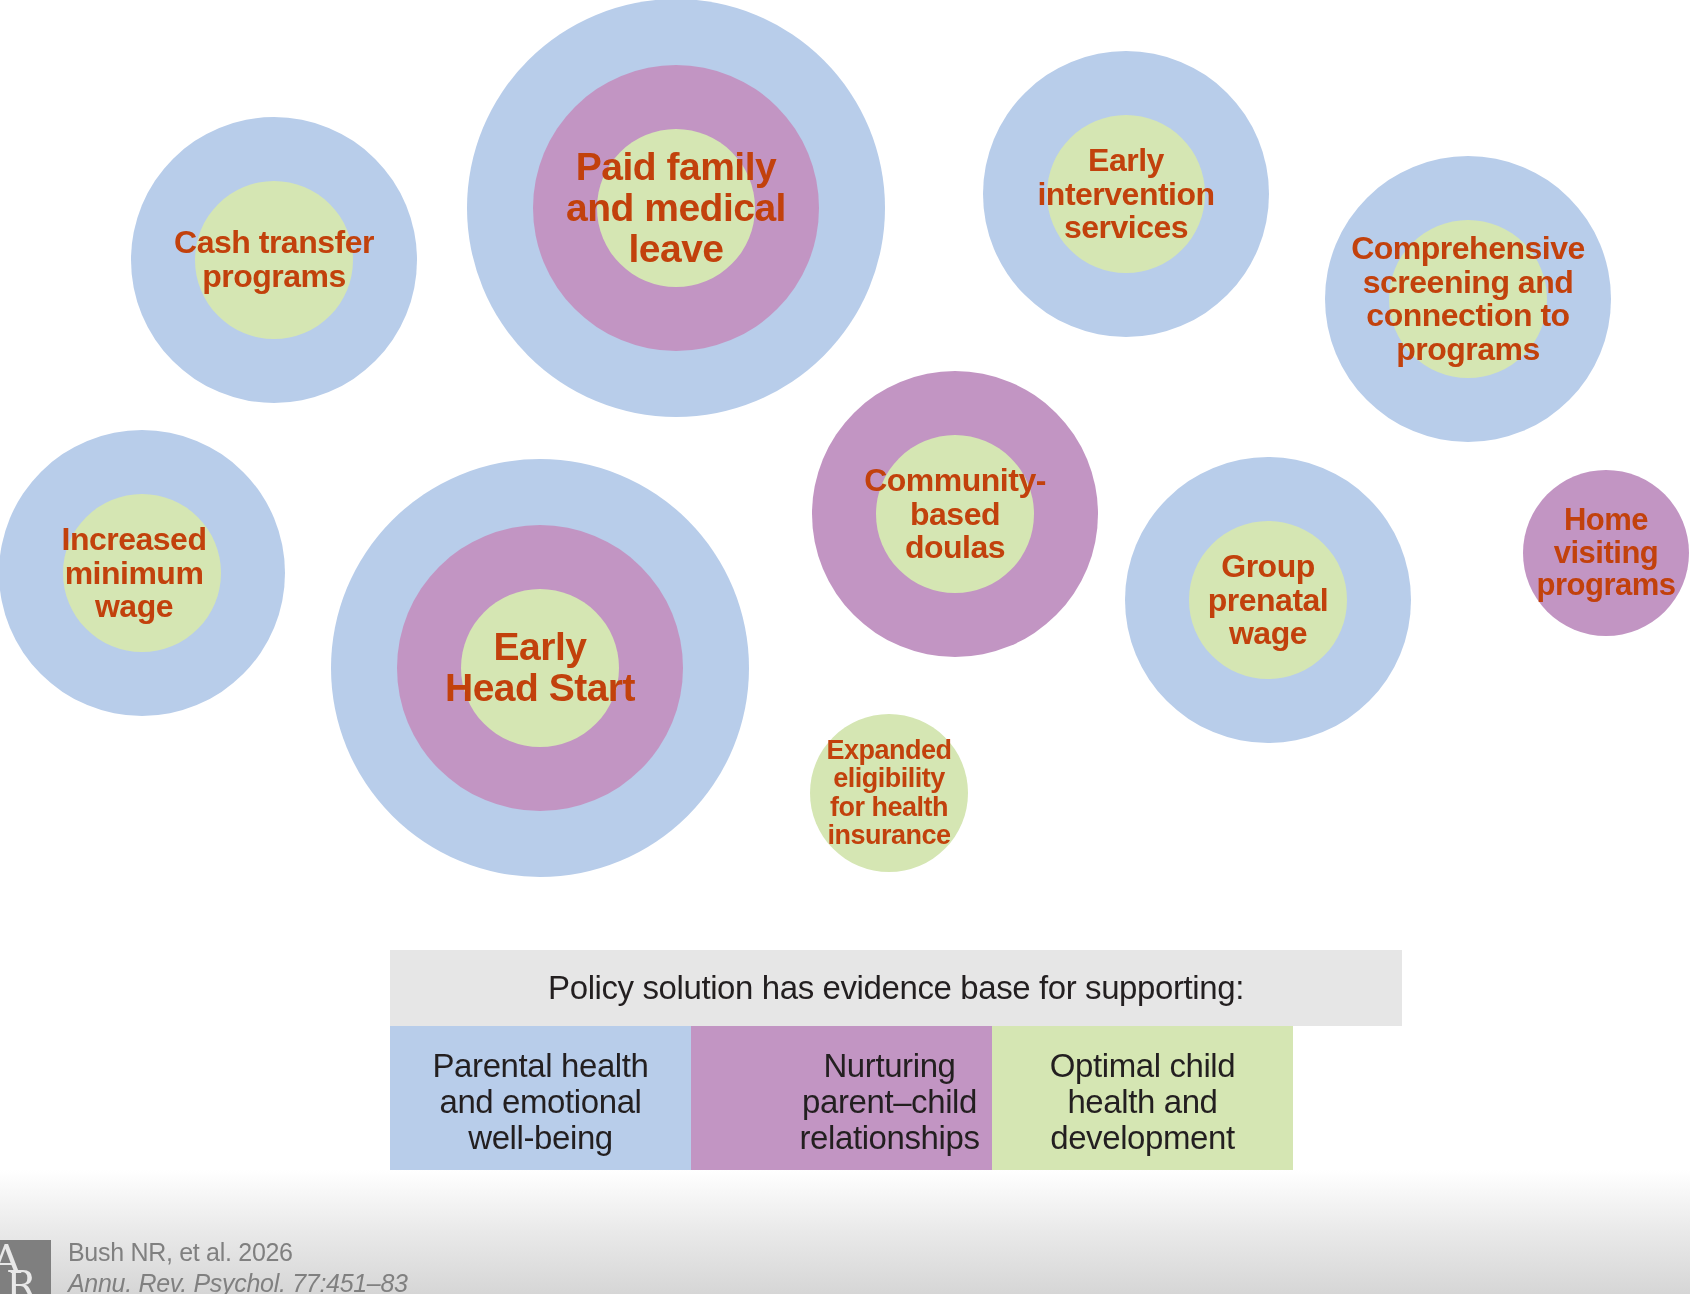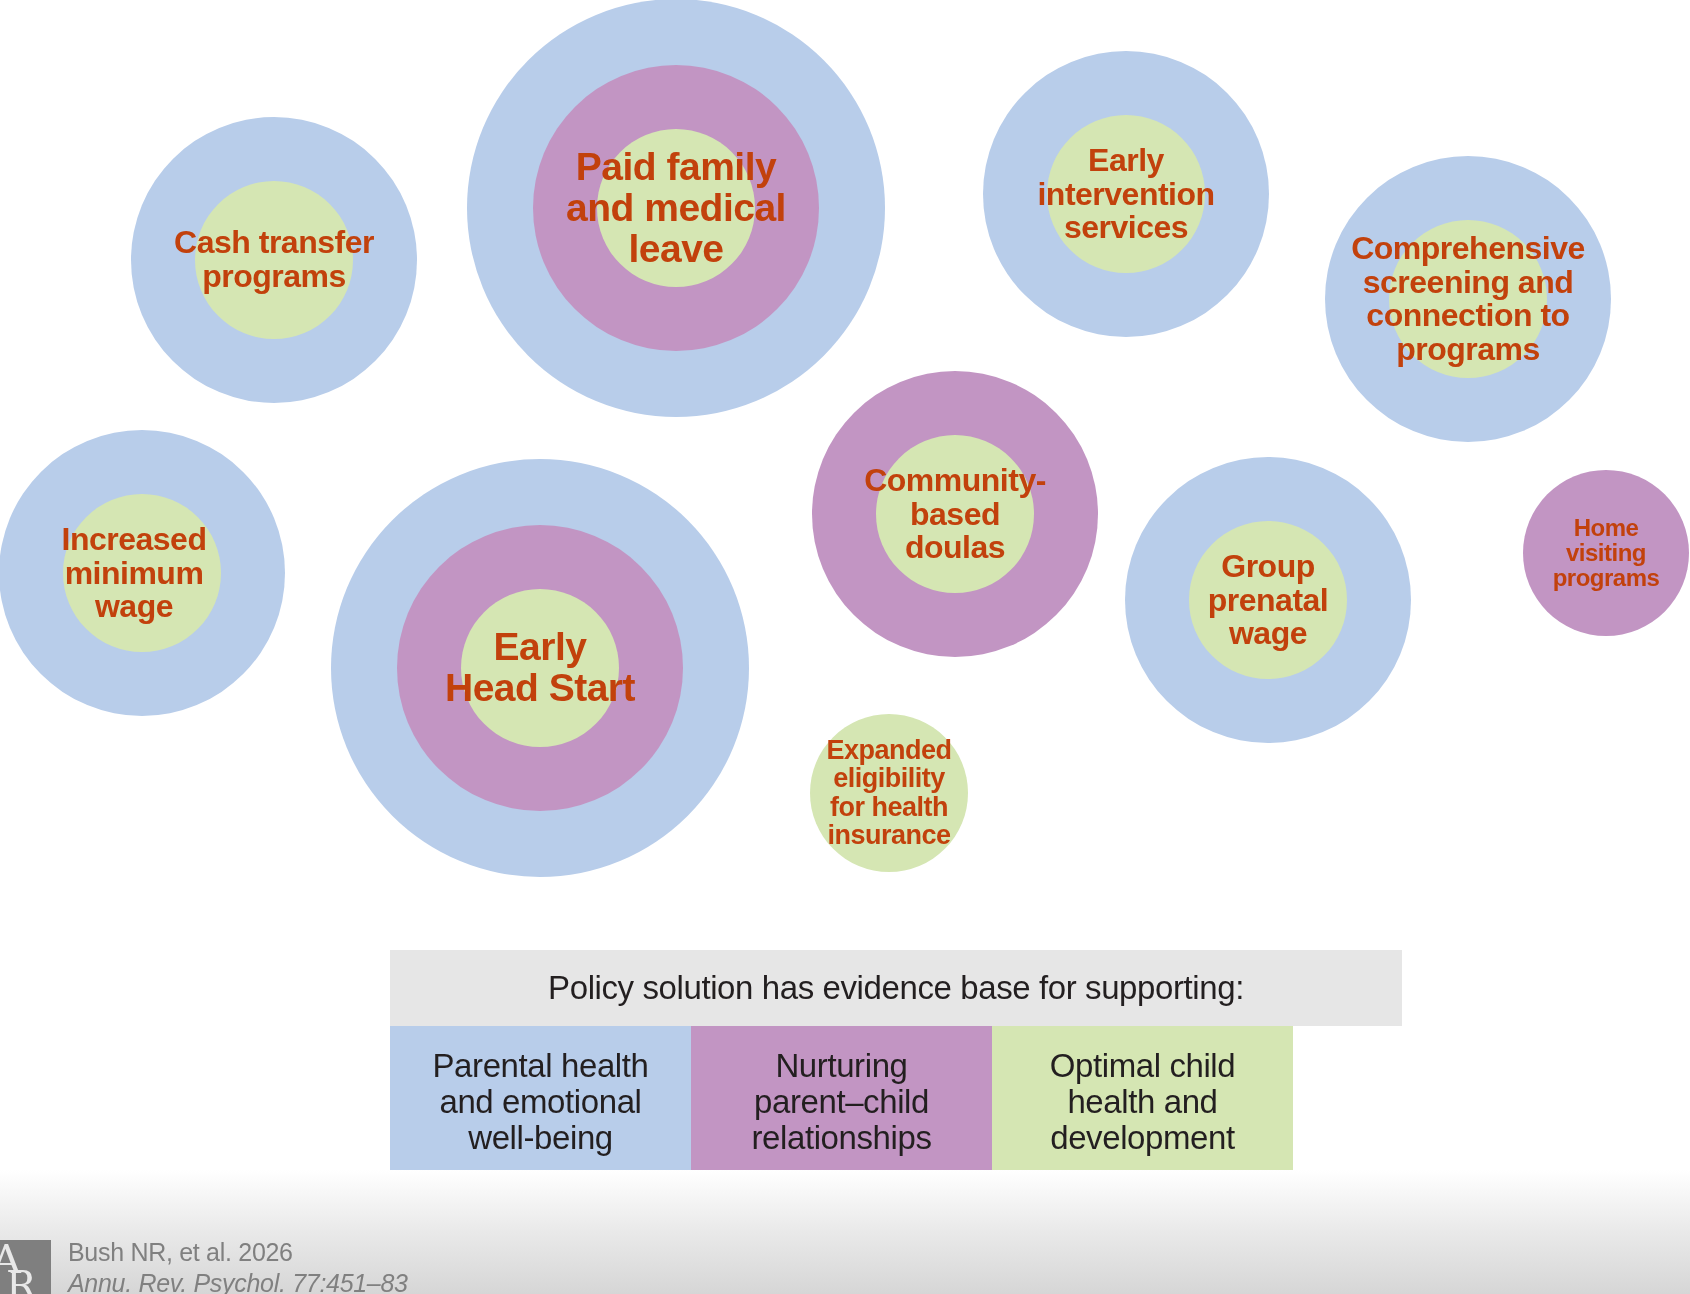--- a/index.html
+++ b/index.html
@@ -101,39 +101,39 @@
     </div>
     <div>
       <div class="ring" style="left: 1125px; top: 457px; width: 286px; height: 286px; background: rgb(184, 205, 234);"></div>
       <div class="ring" style="left: 1189px; top: 521px; width: 158px; height: 158px; background: rgb(213, 230, 179);"></div>
       <div class="label" style="left: 1268px; top: 600px; font-size: 32px;">Group
 prenatal
 wage</div>
     </div>
     <div>
       <div class="ring" style="left: 1523px; top: 470px; width: 166px; height: 166px; background: rgb(194, 149, 195);"></div>
-      <div class="label" style="left: 1606px; top: 553px; font-size: 24px;">Home
+      <div class="label" style="left: 1606px; top: 553px; font-size: 31px;">Home
 visiting
 programs</div>
     </div>
     <div>
       <div class="ring" style="left: 810px; top: 714px; width: 158px; height: 158px; background: rgb(213, 230, 179);"></div>
       <div class="label" style="left: 889px; top: 793px; font-size: 27px;">Expanded
 eligibility
 for health
 insurance</div>
     </div>
   </div>
 
 <div id="legend">
   <div id="legend-header" style="background: rgb(230, 230, 230);">Policy solution has evidence base for supporting:</div>
   <div class="legend-cell" id="legend-parental" style="left: 0px; background: rgb(184, 205, 234);">Parental health
 and emotional
 well-being</div>
-  <div class="legend-cell" id="legend-relationship" style="left: 301px; background: rgb(194, 149, 195);">Nurturing
+  <div class="legend-cell" id="legend-relationship" style="left: 301px; background: rgb(194, 149, 195); padding-left: 48px;">Nurturing
 parent–child
 relationships</div>
   <div class="legend-cell" id="legend-child" style="left: 602px; background: rgb(213, 230, 179);">Optimal child
 health and
 development</div>
 </div>
 
 <div id="footer">
   <div id="logo">
     <span style="left:-8px; top:-4px;">A</span>

